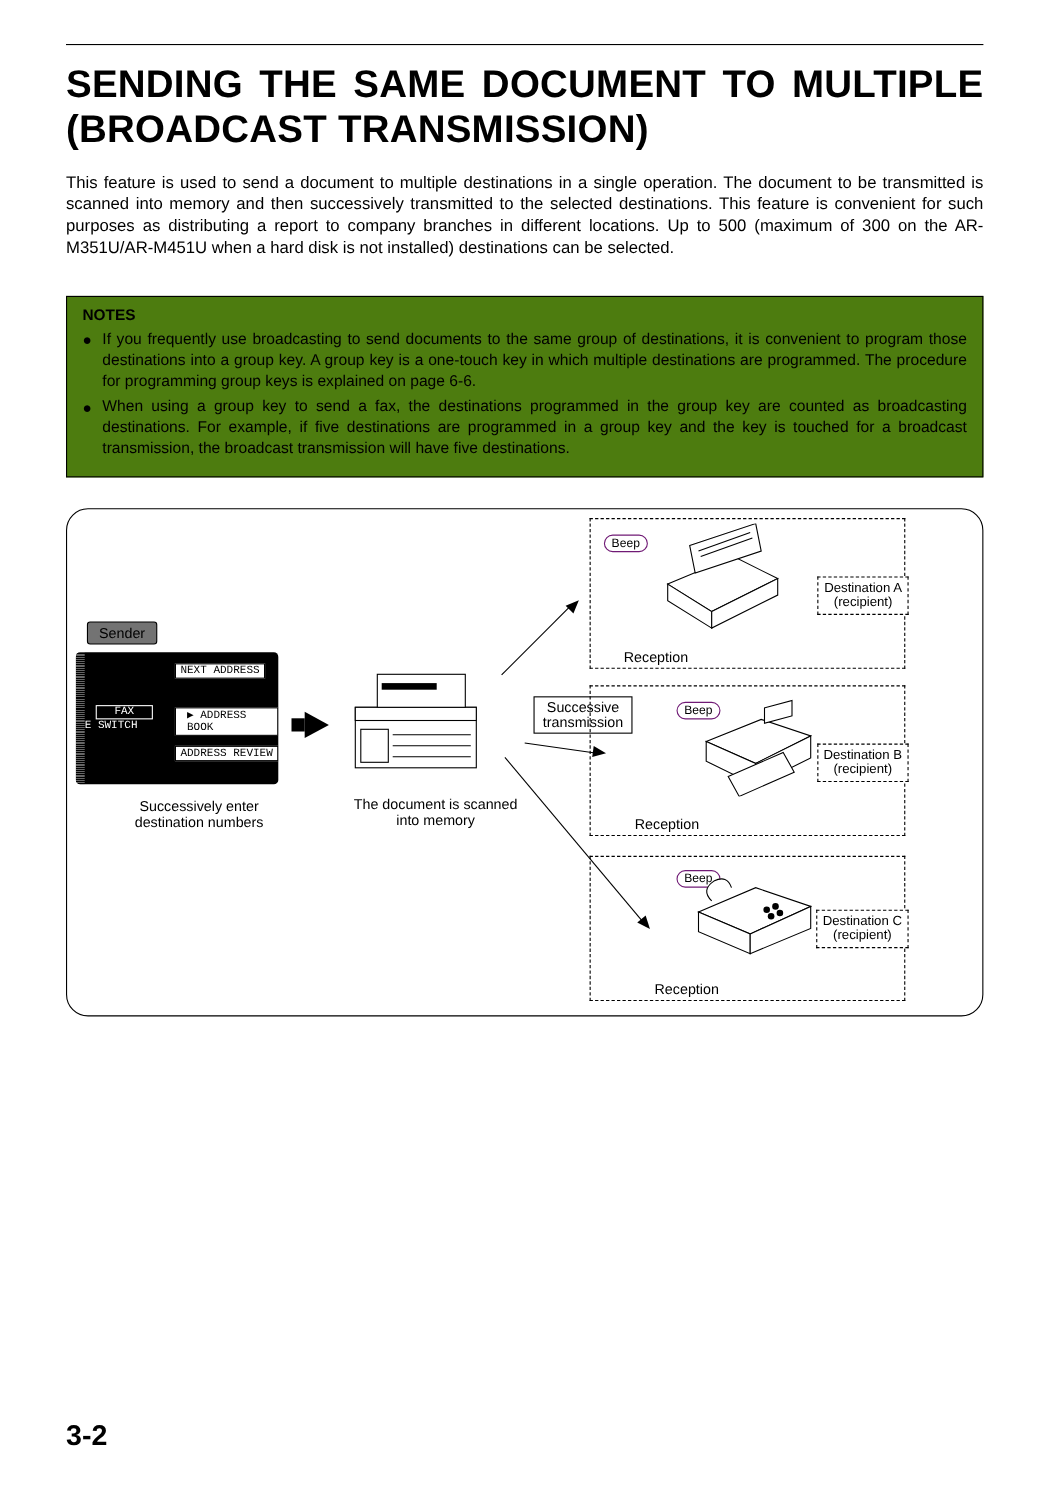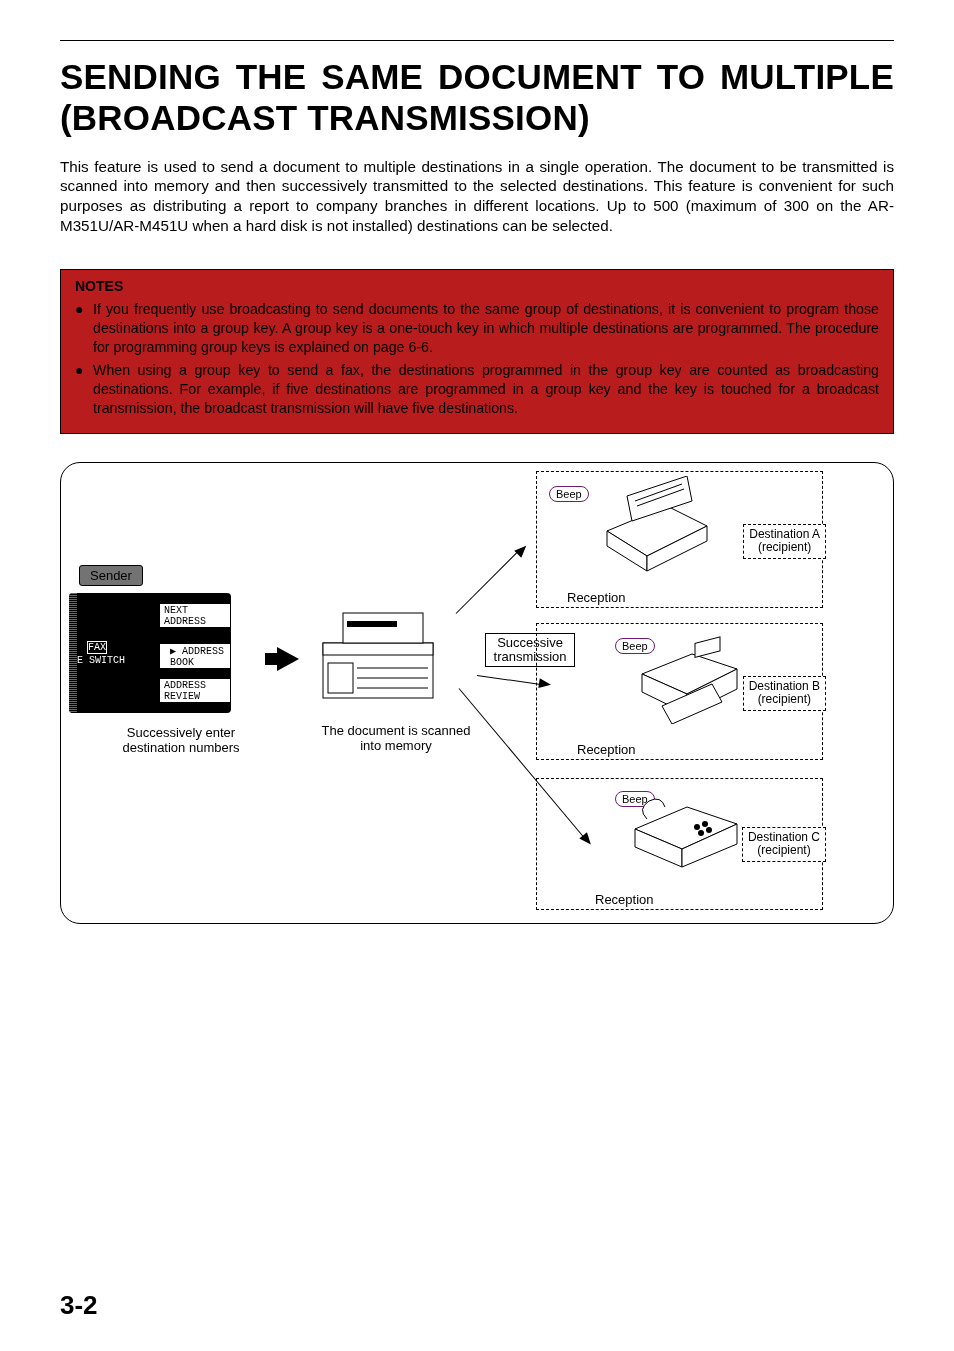--- a/index.html
+++ b/index.html
@@ -29,21 +29,21 @@
     text-align: justify;
     text-align-last: justify;
   }
   p.intro {
     font-size: 15.2px;
     text-align: justify;
     line-height: 1.3;
     margin: 0 0 14px 0;
   }
   .notes-box {
-    background: #b91c1c;
+    background: #4d7c0f;
     border: 1px solid #000;
     padding: 8px 14px 10px 14px;
     margin-top: 33px;
   }
   .notes-title {
     font-weight: bold;
     font-size: 14px;
     margin-bottom: 6px;
   }
   .notes-box ul {
@@ -85,31 +85,31 @@
     left: 18px; top: 102px;
     border: 1px solid #000;
     background: #737373;
     font-size: 13px;
     padding: 2px 10px;
     border-radius: 3px;
   }
   .panel {
     position: absolute;
     left: 8px; top: 130px;
-    width: 162px; height: 120px;
+    width: 184px; height: 120px;
     background: #000;
     border-radius: 4px;
     overflow: hidden;
   }
   .panel .row { position: absolute; font-family: "Courier New", monospace; font-size: 10px; }
   .panel .whitebtn {
     background: #fff; border: 1px solid #000; padding: 1px 4px 0 4px;
   }
   .panel .blackbtn {
-    background: #000; color: #fff; border: 1px solid #fff; padding: 0px 0;
+    background: #000; color: #fff; border: 1px solid #fff; padding: 0px 16px;
   }
   .panel .fade-left {
     position: absolute; left: 0; top: 0; bottom: 0; width: 8px;
     background: repeating-linear-gradient(0deg,#000 0 1px,#666 1px 2px);
   }
   .panel-caption {
     position: absolute; left: 40px; top: 262px; font-size: 13px; text-align: center; width: 160px; line-height: 1.2;
   }
 
   .big-arrow {

